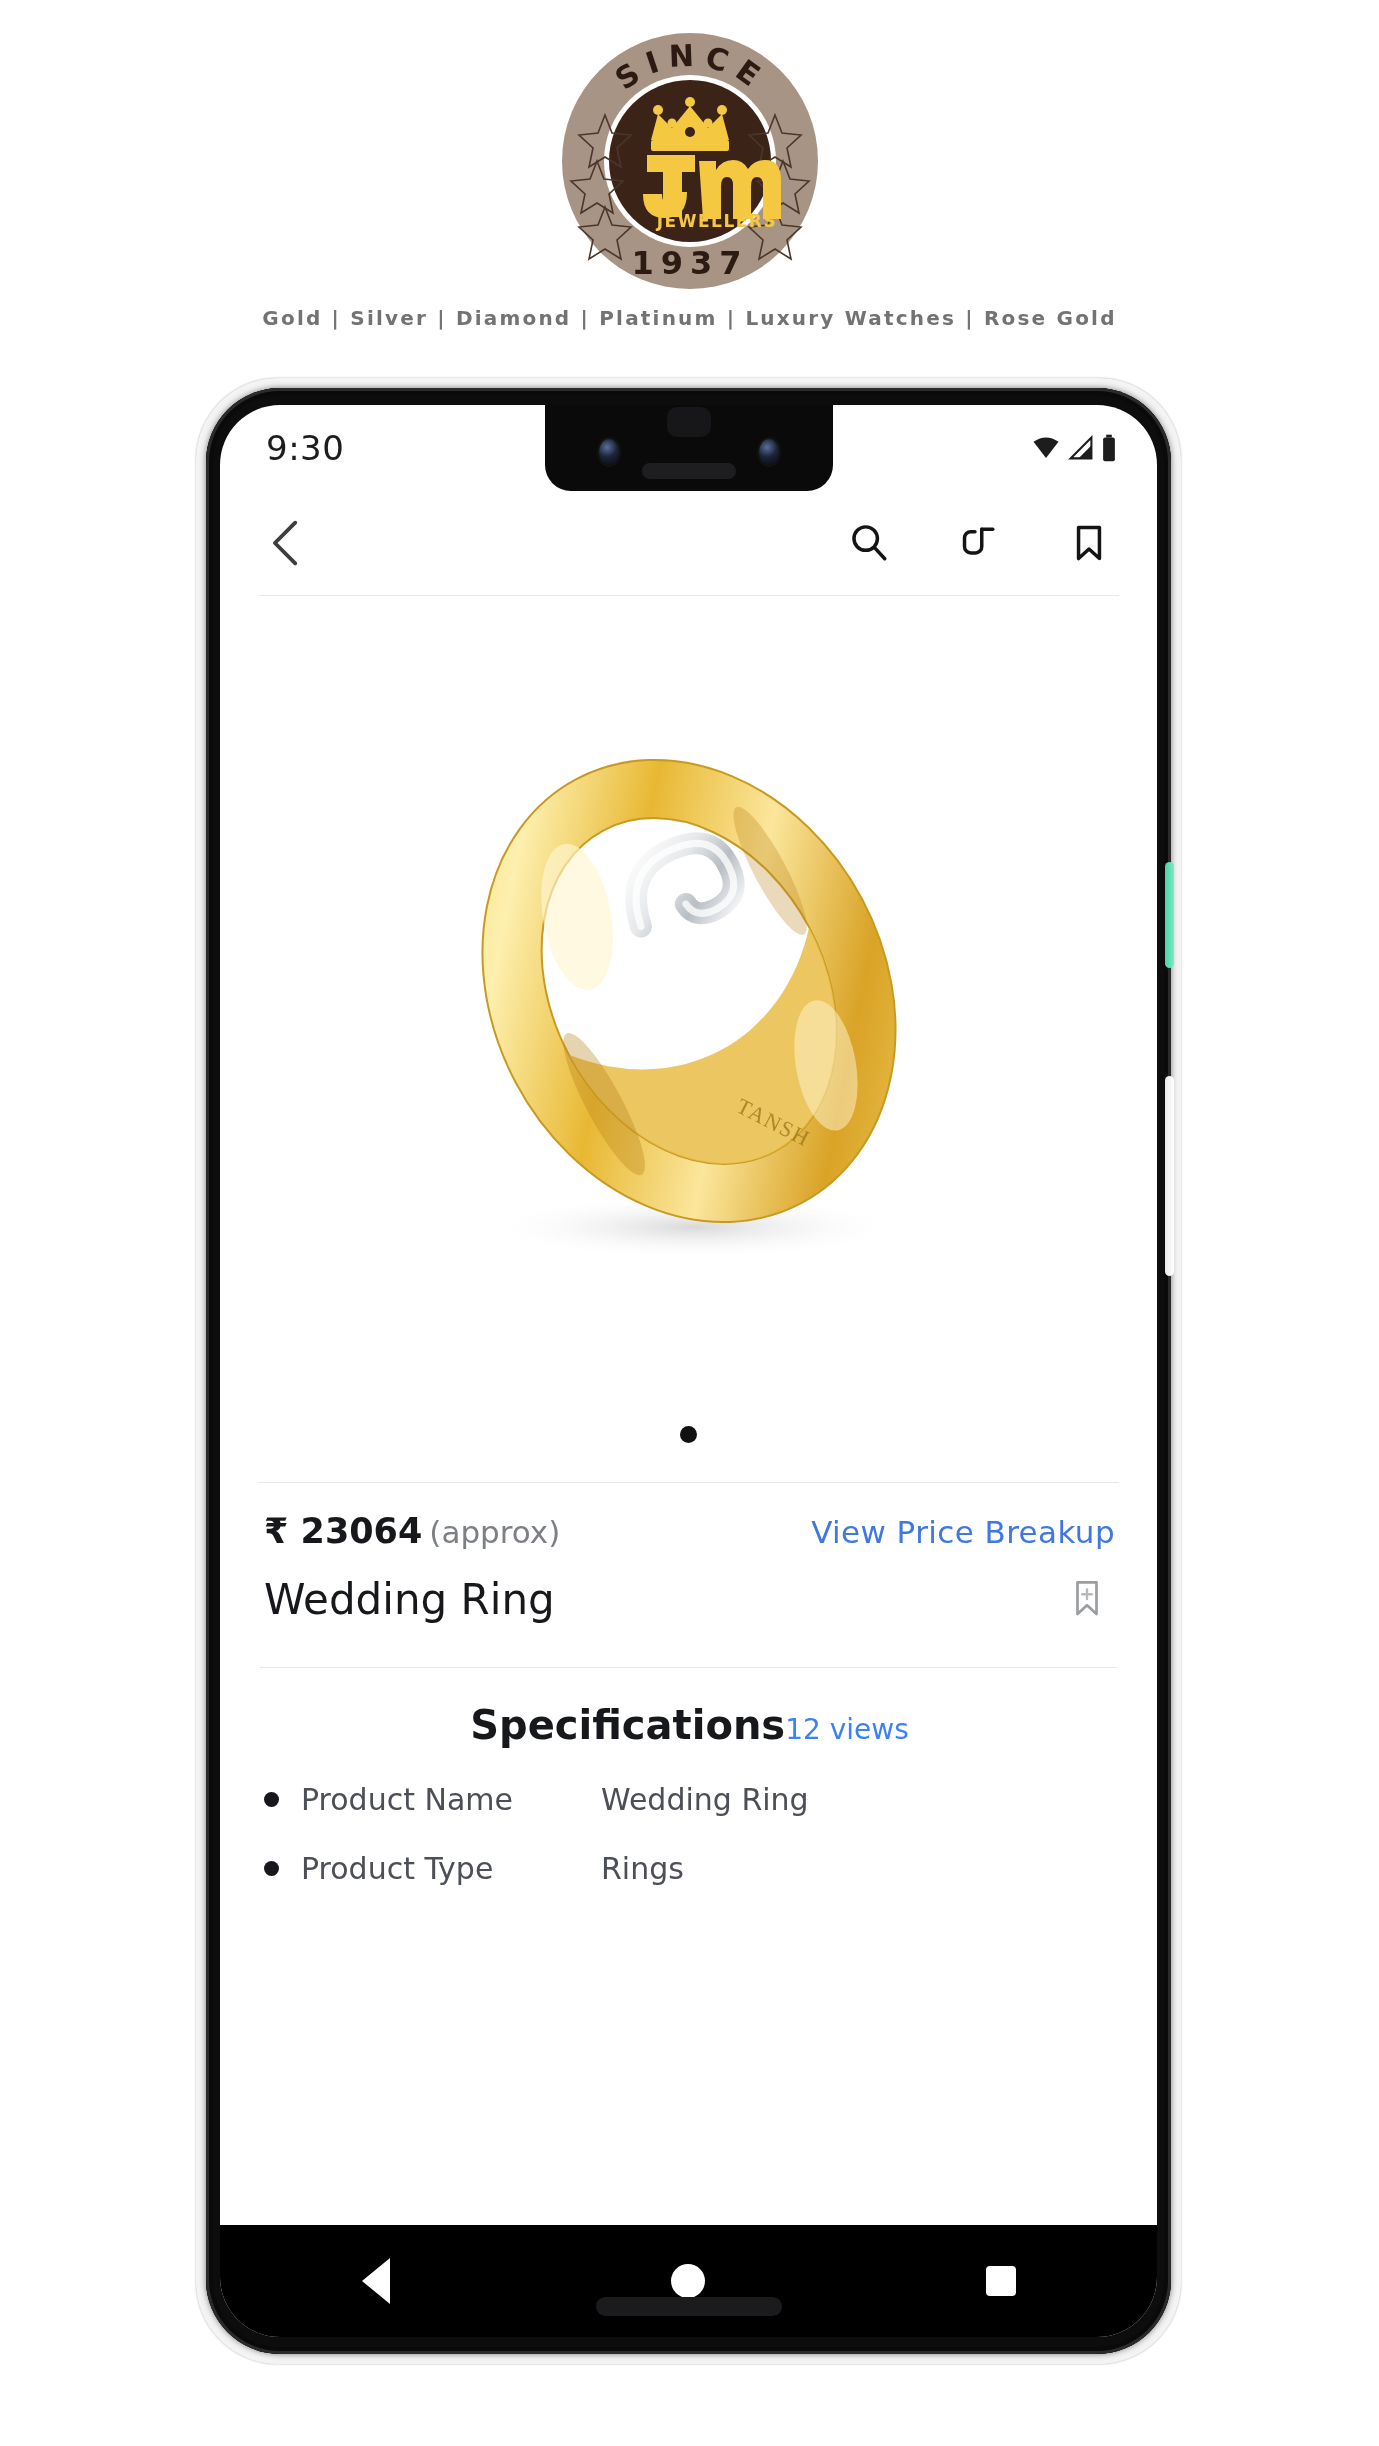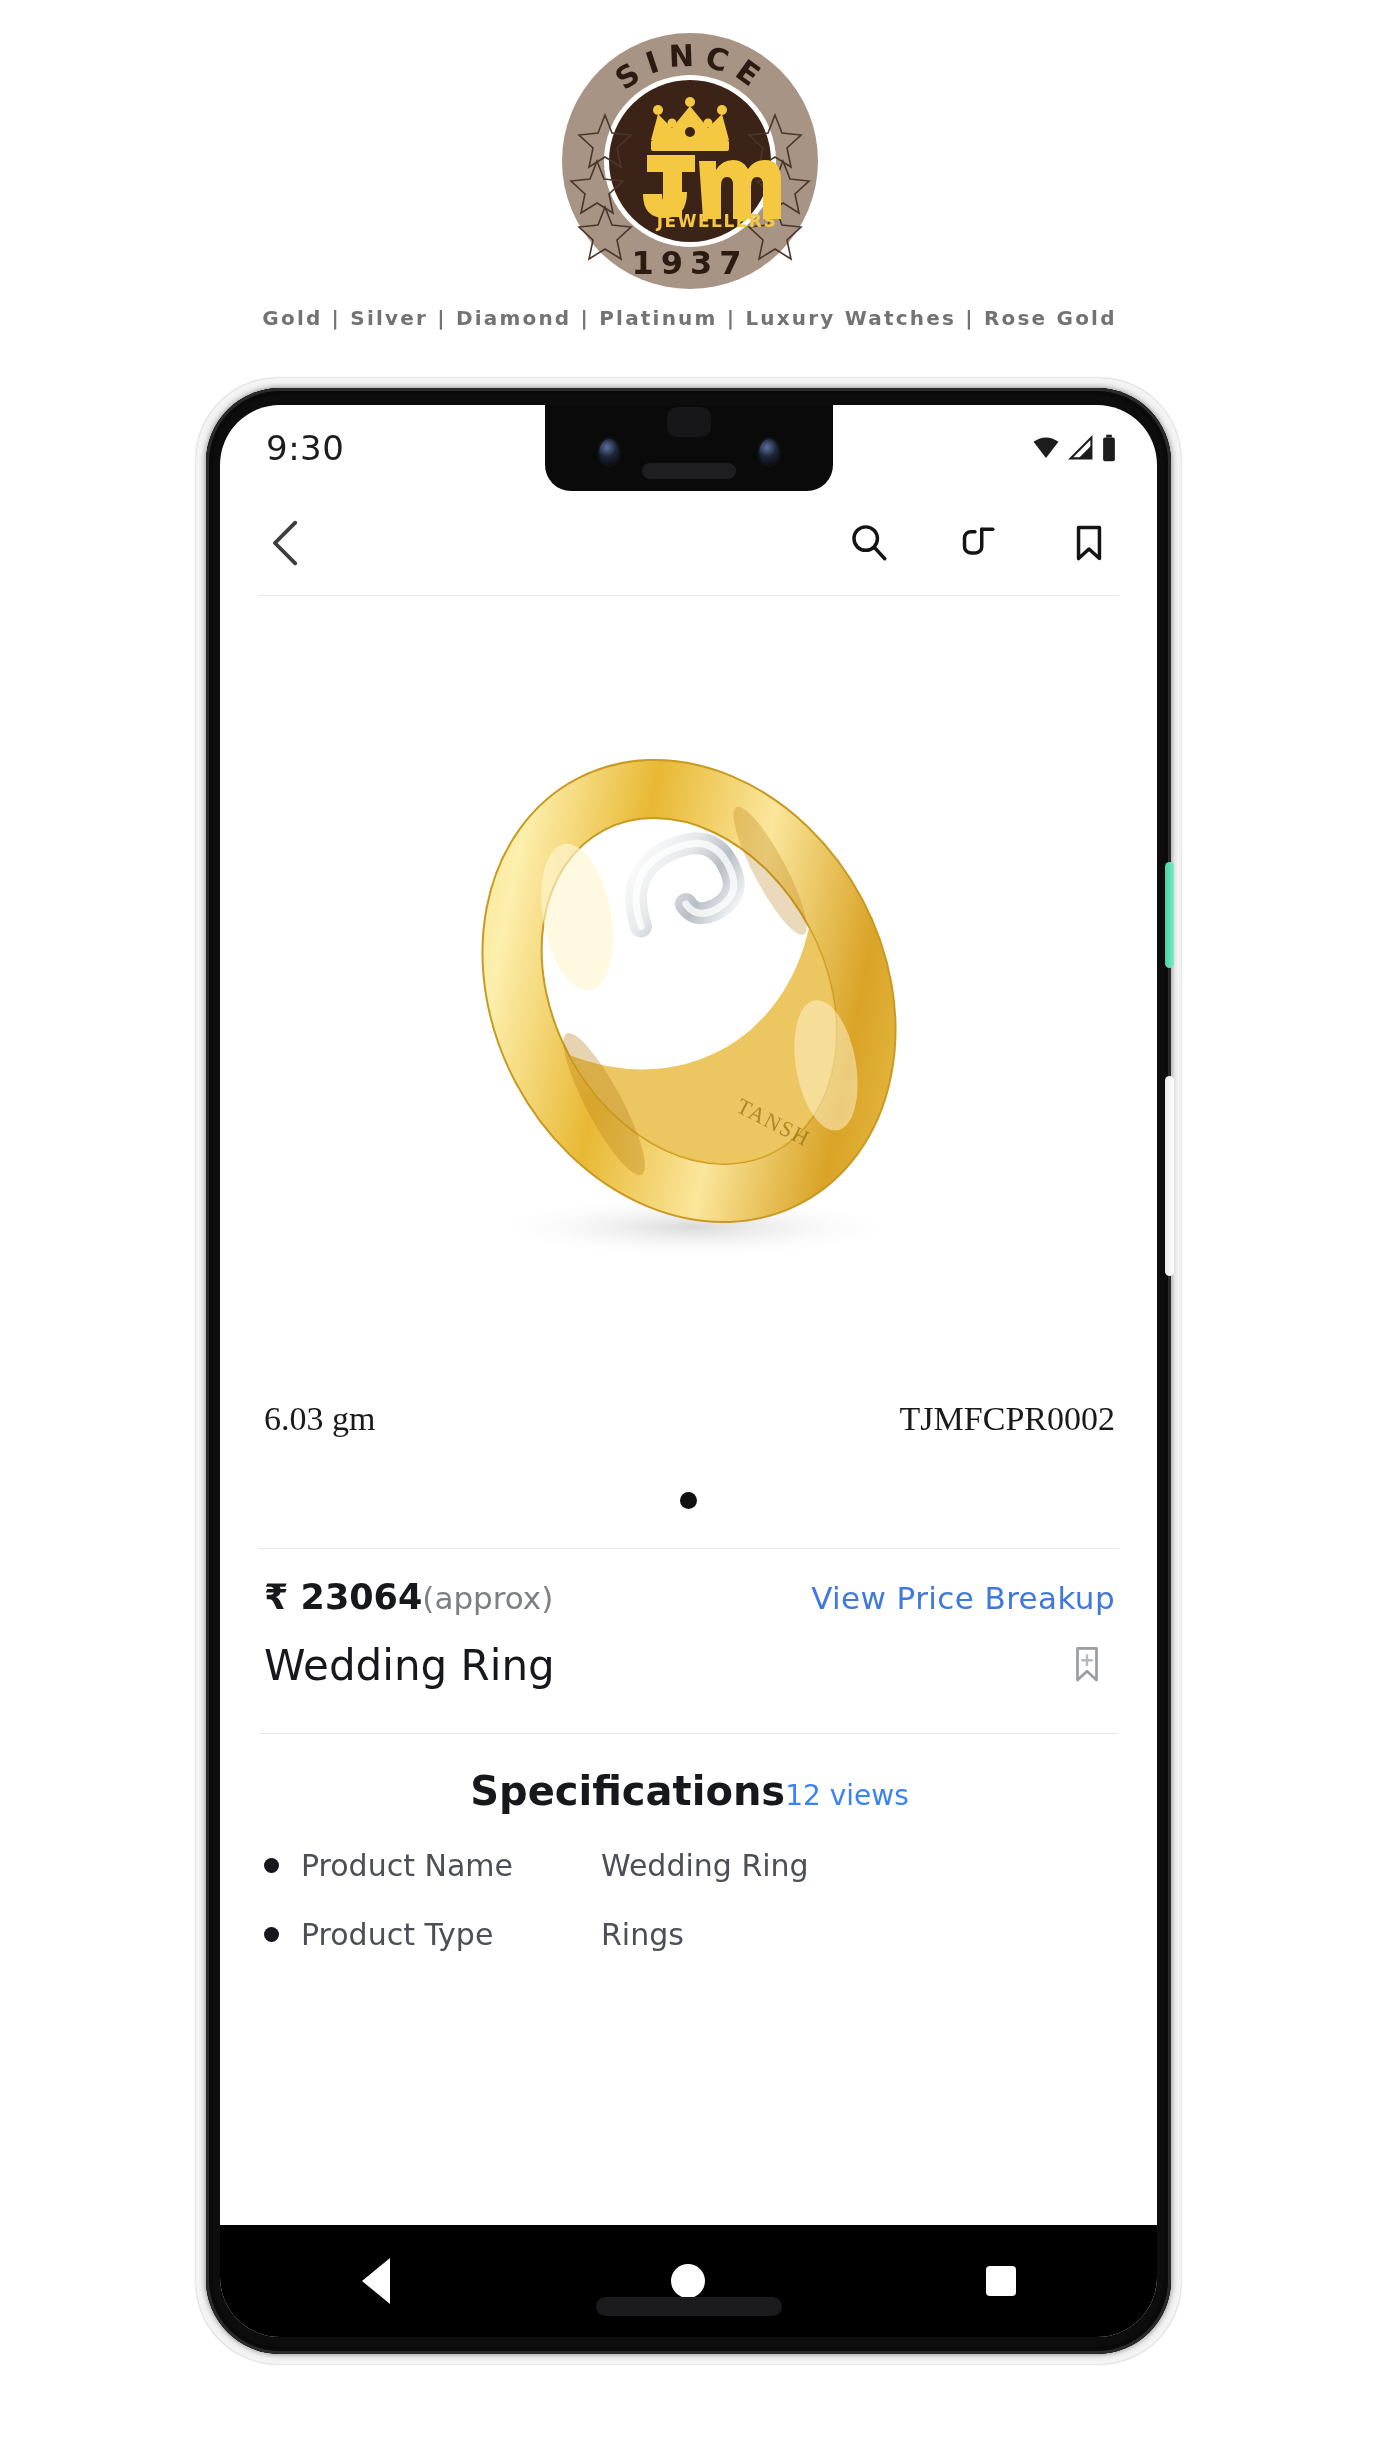--- a/index.html
+++ b/index.html
@@ -262,20 +262,21 @@
   .price-main {
     font-size: 35px;
     font-weight: bold;
     color: #16181b;
     font-family: "DejaVu Sans", sans-serif;
   }
   .price-approx {
     font-size: 31px;
     color: #7c7f84;
     font-weight: normal;
+    margin-left: 7px;
     font-family: "DejaVu Sans", sans-serif;
   }
   .price-link {
     font-size: 31px;
     color: #3f78e0;
     letter-spacing: 0.4px;
     font-family: "DejaVu Sans", sans-serif;
     cursor: pointer;
   }
 
@@ -580,24 +581,20 @@
 
               <g transform="translate(268,178) rotate(-22)">
                 <path d="M10 66 q4 -58 56 -60 q46 -2 48 38 q2 30 -26 34 q-24 3 -28 -16" fill="none" stroke="url(#gWhite)" stroke-width="22" stroke-linecap="round"></path>
                 <path d="M10 66 q4 -58 56 -60 q46 -2 48 38 q2 30 -26 34 q-24 3 -28 -16" fill="none" stroke="#ffffff" stroke-width="7" stroke-linecap="round" opacity="0.75"></path>
               </g>
 
               <text x="396" y="420" font-family="Liberation Serif, serif" font-size="22" fill="#9a7318" opacity="0.75" transform="rotate(27 396 420)" letter-spacing="1.5">TANSH</text>
             </svg>
           </div>
 
-          <div class="meta-row">
-            <span>6.03 gm</span>
-            <span>TJMFCPR0002</span>
-          </div>
 
           <div class="dots-row">
             <span class="dot"></span>
           </div>
 
           <div class="divider"></div>
 
           <div class="price-row">
             <div>
               <span class="price-main">₹ 23064</span><span class="price-approx">(approx)</span>

